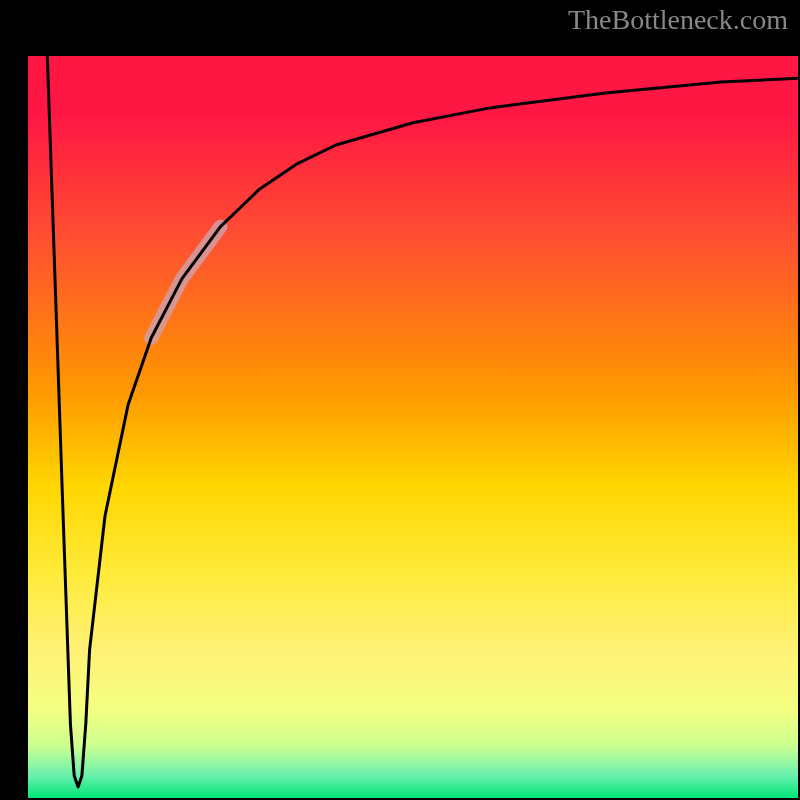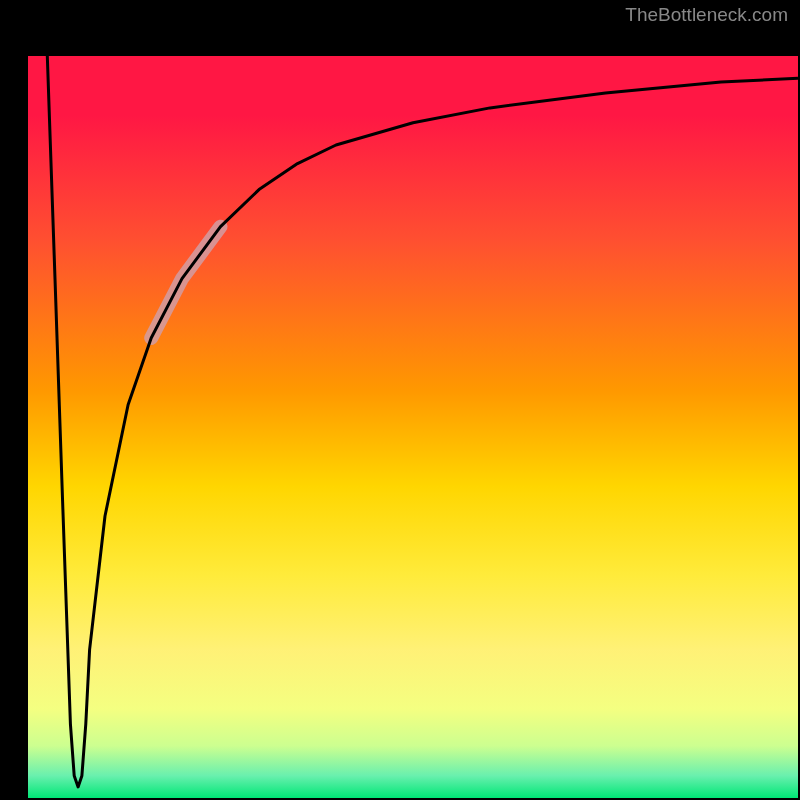--- a/index.html
+++ b/index.html
@@ -1,17 +1,17 @@
 <!DOCTYPE html>
 <html><head>
 <meta charset="utf-8">
 <style>
 * { margin: 0; padding: 0; box-sizing: border-box; }
 body { width: 800px; height: 800px; background: #000; position: relative; font-family: Arial, sans-serif; }
-.watermark { position: absolute; top: 4px; right: 12px; color: #888; font-size: 19px; z-index: 10; }
+.watermark { position: absolute; top: 4px; right: 12px; color: #888; font-size: 28px; z-index: 10; font-family: Liberation Serif, serif; }
 .outer-frame { position: absolute; left: 0; top: 28px; width: 800px; height: 772px; background: #000; }
 .plot-area {
   position: absolute;
   left: 28px; top: 28px; width: 770px; height: 742px;
   background: linear-gradient(to bottom,
     #ff1744 0%,
     #ff1744 8%,
     #ff5030 25%,
     #ff9800 45%,
     #ffd600 58%,

